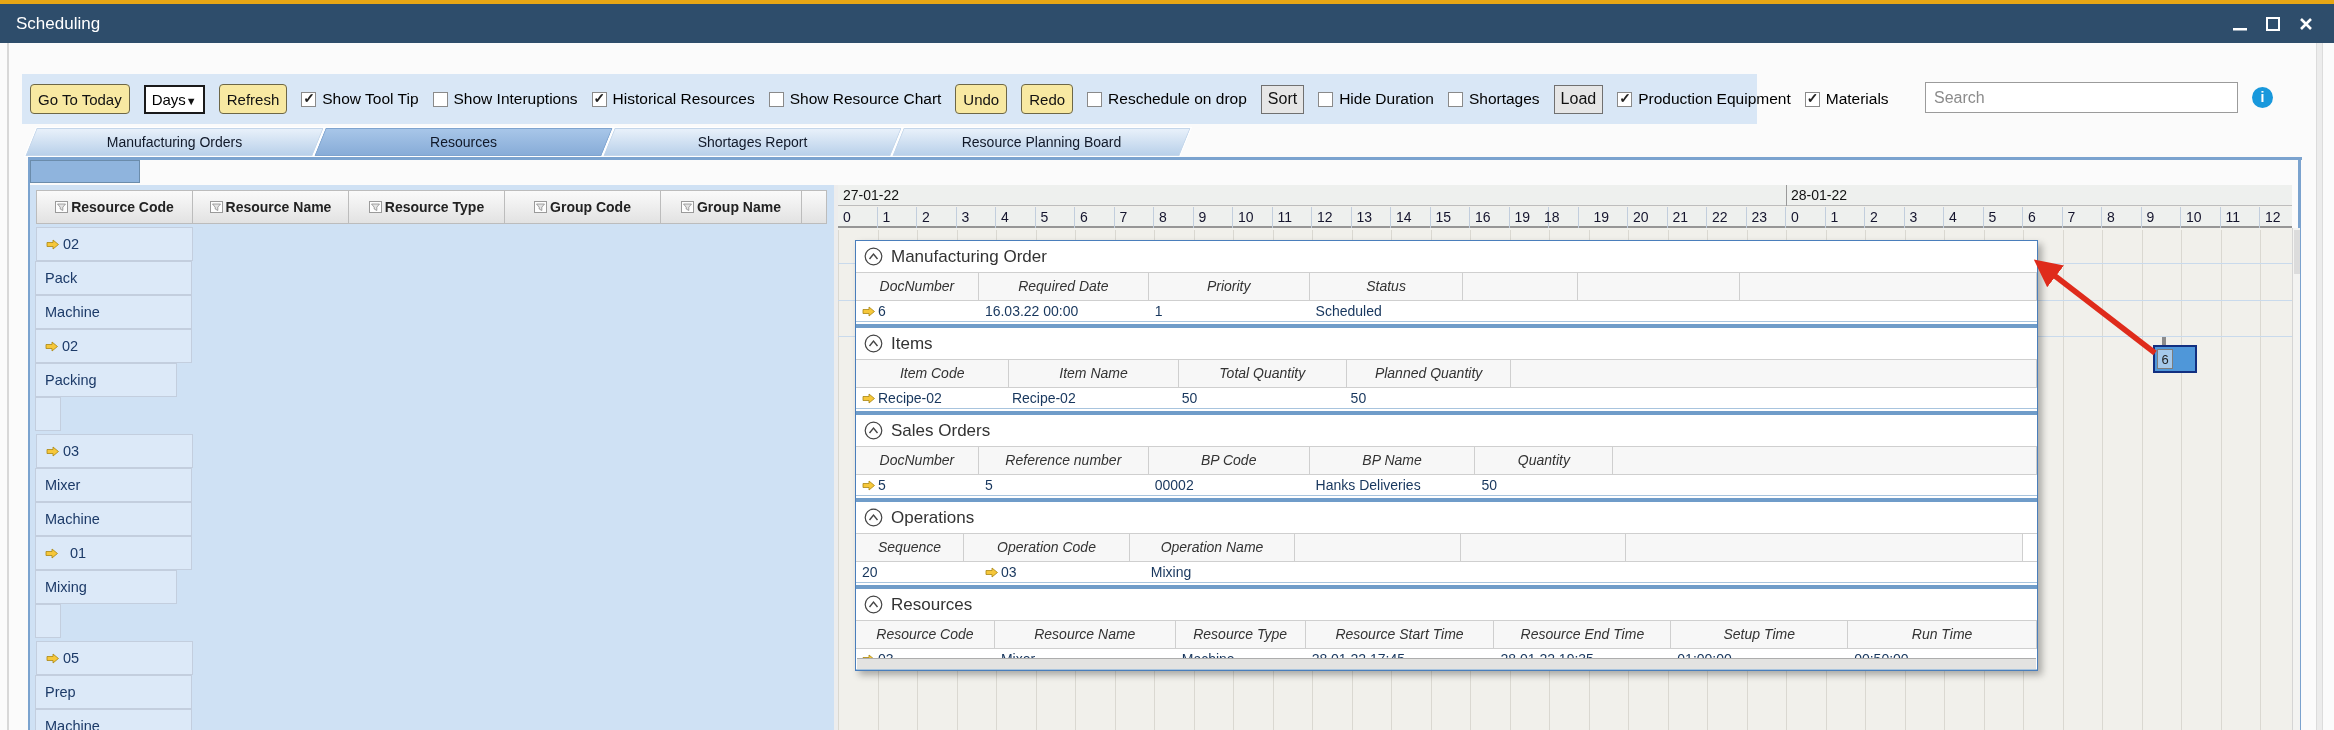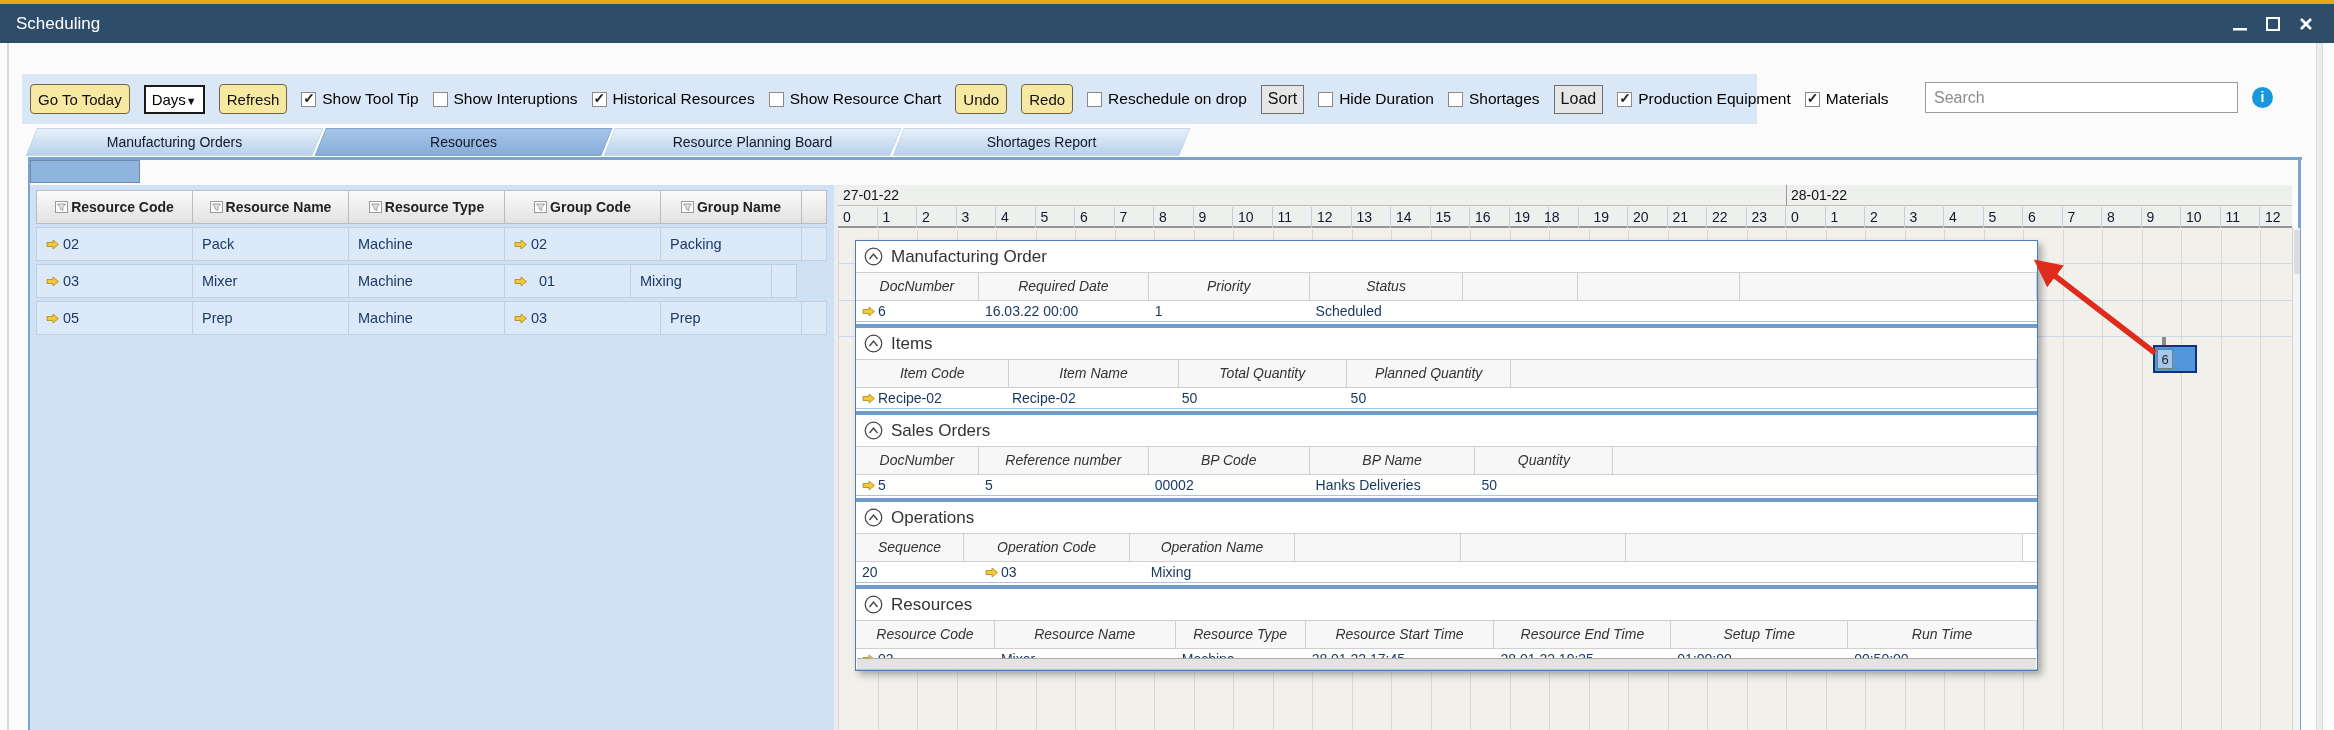--- a/index.html
+++ b/index.html
@@ -48,21 +48,21 @@
   .frame-right { position:absolute; left:2298px; top:114px; width:3px; height:573px; background:#7ba3cf; }
 
   
   .left-pane { position:absolute; left:30px; top:142px; width:804px; height:545px; background:#cfe1f4; }
   .pane-divider { position:absolute; left:834px; top:142px; width:4px; height:545px; background:#ededed; }
   .res-table { position:absolute; left:6px; top:5px; }
   .rt-head { display:flex; }
   .rt-hcell { height:34px; background:linear-gradient(#fafafa,#e2e2e2); border:1px solid #bcbcbc; margin-left:-1px; display:flex; align-items:center; justify-content:center; gap:3px; font-size:14px; font-weight:bold; color:#222; cursor:pointer; }
   .rt-hcell:first-child { margin-left:0; }
   .hicon { display:inline-flex; }
-  .rt-row { display:flex; margin-top:3px; cursor:pointer; }
+  .rt-row { display:flex; margin-top:3px; cursor:pointer;flex-direction:column; }
   .rt-cell { height:34px; background:#dce9f8; border:1px solid #c3cede; margin-left:-1px; display:flex; align-items:center; gap:4px; font-size:14.5px; color:#1c3a68; padding-left:9px; }
   .rt-cell:first-child { margin-left:0; }
   .larrow { display:inline-flex; cursor:pointer; }
 
   
   .timeline-pane { position:absolute; left:838px; top:142px; width:1454px; height:545px; background:#f1f0eb; overflow:hidden; }
   .tl-dates { position:absolute; left:0; top:0; width:100%; height:21px; background:#eef0ee; border-bottom:1px solid #bdbdbd; }
   .tl-date { position:absolute; top:0; line-height:21px; font-size:14px; color:#111; }
   .tl-day-sep { position:absolute; left:948px; top:0; width:1px; height:21px; background:#9a9a9a; }
   .tl-hours { position:absolute; left:0; top:22px; width:100%; height:21px; background:#eef0ee; border-bottom:2px solid #969696; }
@@ -174,24 +174,24 @@
     <div class="info"></div>
 
     <div class="tabs">
         <div class="tab">
           <span>Manufacturing Orders</span>
         </div>
         <div class="tab active">
           <span>Resources</span>
         </div>
         <div class="tab">
+          <span>Shortages Report</span>
+        </div>
+        <div class="tab">
           <span>Resource Planning Board</span>
-        </div>
-        <div class="tab">
-          <span>Shortages Report</span>
         </div>
       </div>
     <div class="tabs-underline"></div>
     <div class="corner-box"></div>
     <div class="frame-left"></div>
     <div class="frame-right"></div>
 
     <div class="left-pane">
       <div class="res-table">
         <div class="rt-head">
@@ -279,21 +279,21 @@
                   </svg>
                 </span>
                 <span>03</span>
               </div>
               <div class="rt-cell" style="width: 157px;">
                 <span>Mixer</span>
               </div>
               <div class="rt-cell" style="width: 157px;">
                 <span>Machine</span>
               </div>
-              <div class="rt-cell" style="width: 127px; gap: 12px;">
+              <div class="rt-cell" style="width: 157px; gap: 12px;">
                 <span class="larrow">
                   <svg width="13" height="11" viewBox="0 0 13 11">
                     <path d="M1 3.5h6V1l5.5 4.5L7 10V7.5H1z" fill="#f6c73a" stroke="#a98713" stroke-width="0.8"></path>
                   </svg>
                 </span>
                 <span>01</span>
               </div>
               <div class="rt-cell" style="width: 142px;">
                 <span>Mixing</span>
               </div>

